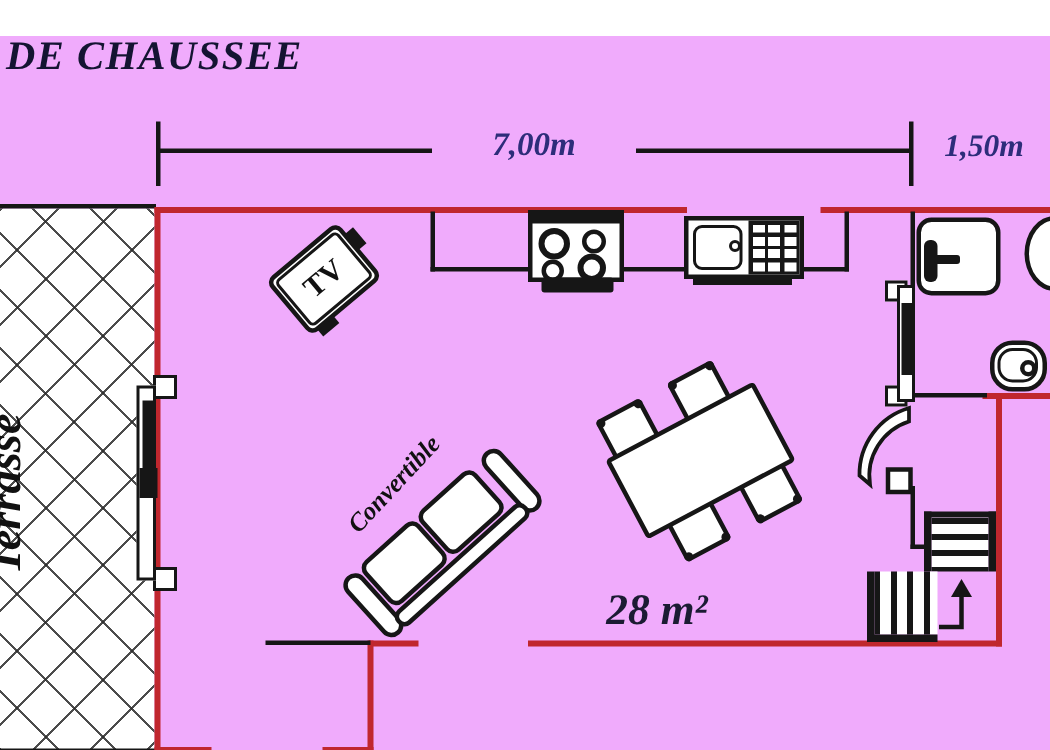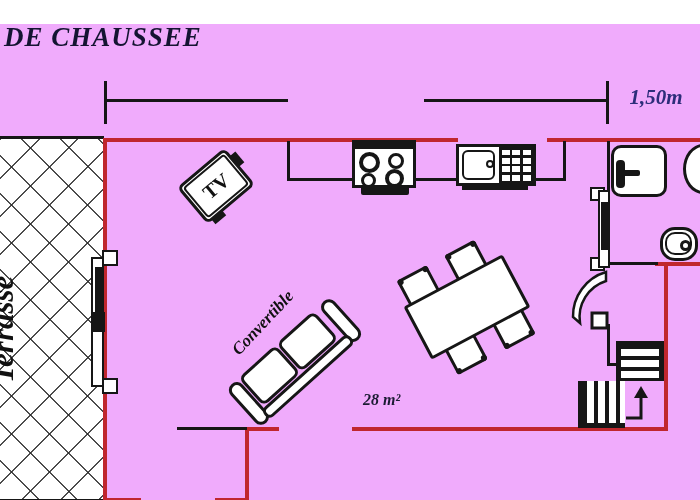--- a/index.html
+++ b/index.html
@@ -62,31 +62,32 @@
   
   .tableGrp{left:411px;top:253px;width:112px;height:60px;transform:rotate(-28deg);}
   .tableTop{position:absolute;inset:0;border:3px solid var(--c-line,#161616);
     border-radius:3px;background:#fff;z-index:2;}
   .chair{position:absolute;width:34px;height:30px;border:3.5px solid var(--c-line,#161616);
     border-radius:3px;background:#fff;z-index:1;}
   .chair b{position:absolute;width:6px;height:6px;border-radius:50%;
     background:var(--c-line,#161616);}
 
   .lbl-room{left:353px;top:337px;width:170px;text-align:center;font-size:26px;}
-  .lbl-area{left:363px;top:367px;width:150px;font-size:16px;}
+  .lbl-area{left:363px;top:367px;width:150px;text-align:center;font-size:29px;}
 </style>
 </head>
 <body>
 
 <div id="plan">
 
   <div class="txt title">DE CHAUSSEE</div>
 
   <div class="bline" style="left:104px;top:57px;width:3px;height:43px;"></div>
   <div class="bline" style="left:105px;top:75px;width:183px;height:2.5px;"></div>
+  <div class="txt dimtxt" style="left:288px;top:59px;width:136px;">7,00m</div>
   <div class="bline" style="left:424px;top:75px;width:184px;height:2.5px;"></div>
   <div class="bline" style="left:606px;top:57px;width:3px;height:43px;"></div>
   <div class="txt dimtxt" style="left:610px;top:61px;width:92px;font-size:21px;">1,50m</div>
 
   <div class="terrace abs"></div>
   <div class="txt terraceLabel">Terrasse</div>
   <div class="bline" style="left:0;top:112px;width:104px;height:3px;"></div>
   <div class="bline" style="left:0;top:475px;width:104px;height:3px;"></div>
 
   <div class="wall" style="left:103px;top:114px;width:355px;height:4px;"></div>

